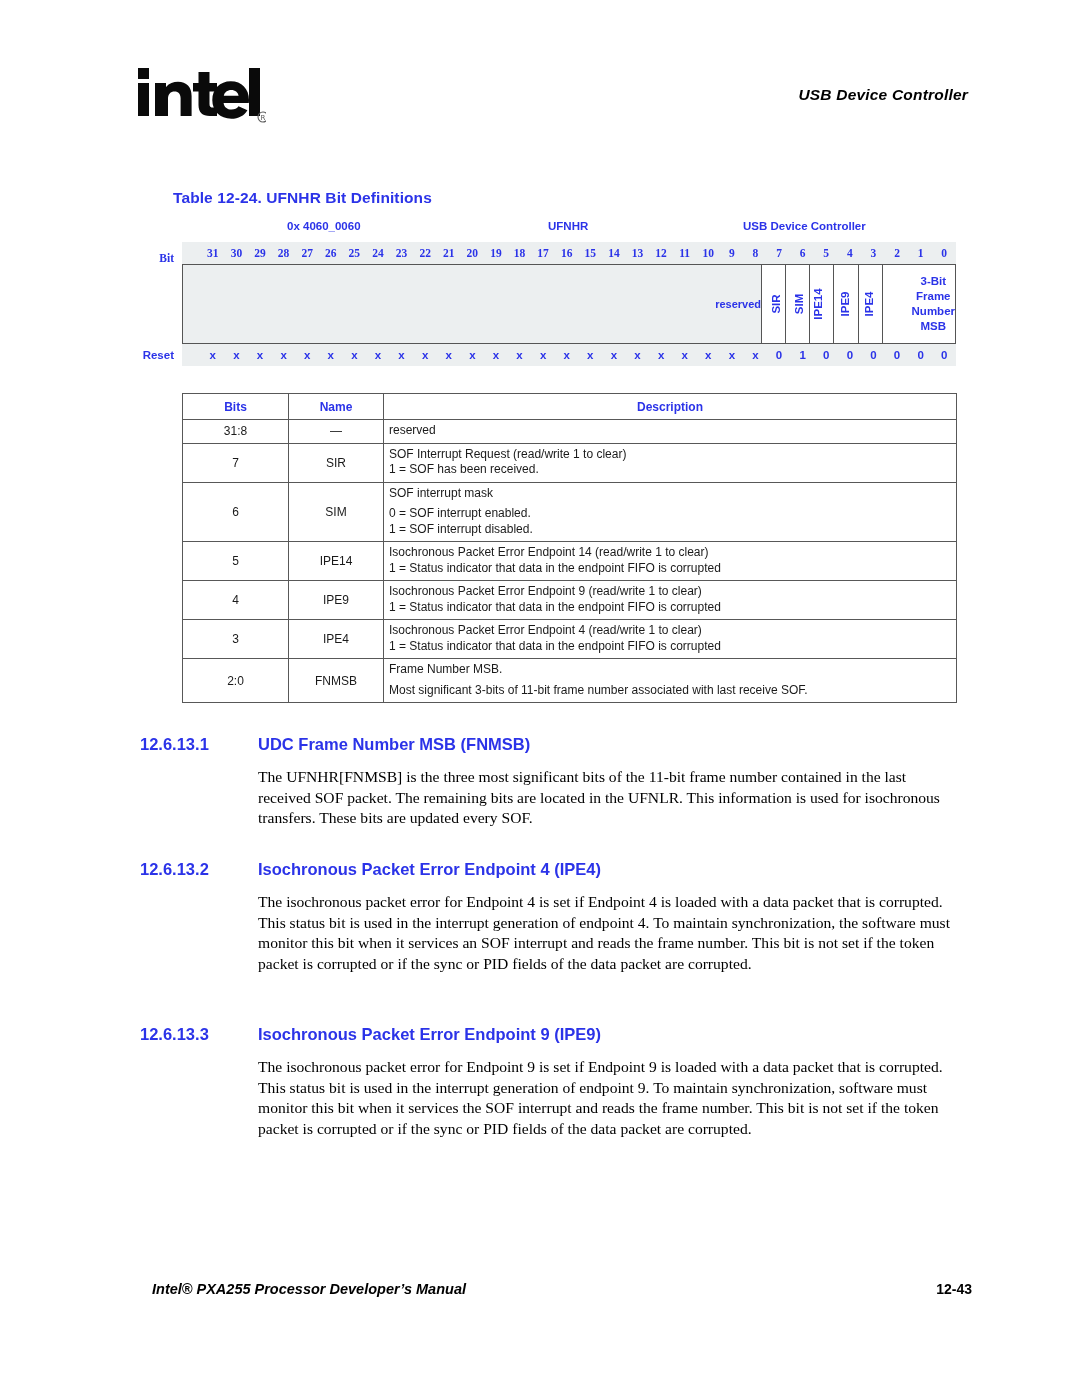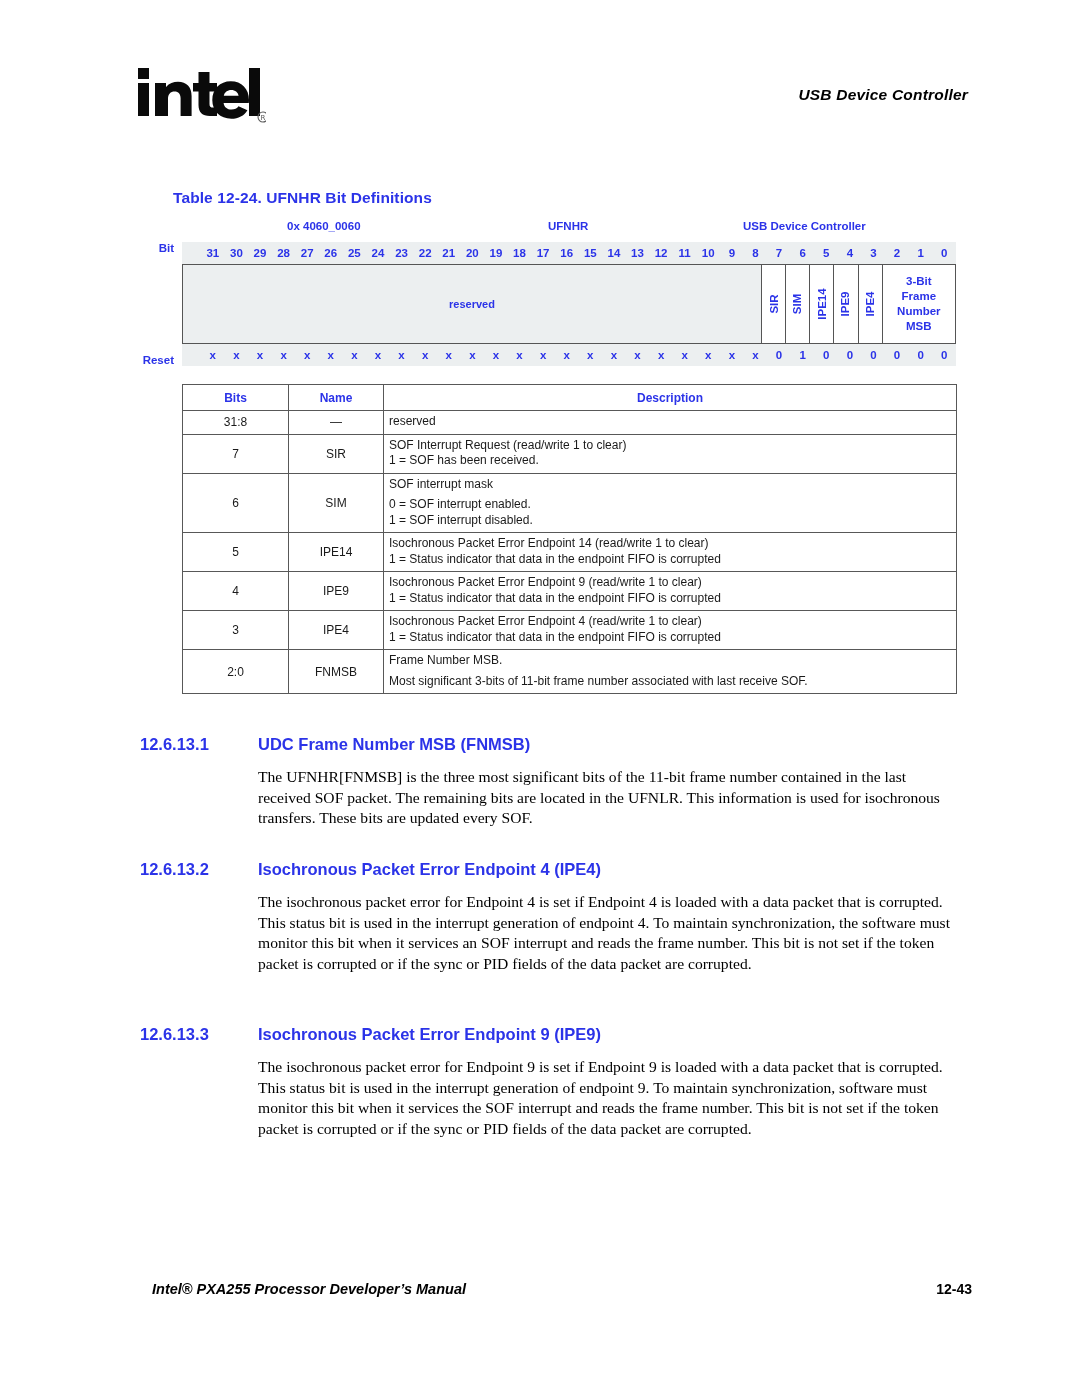--- a/index.html
+++ b/index.html
@@ -77,21 +77,22 @@
     white-space: nowrap;
   }
   .reg-meta .m-addr { left: 105px; }
   .reg-meta .m-name { left: 366px; }
   .reg-meta .m-unit { left: 561px; }
 
   .bitnum-row {
     position: relative;
     height: 22px;
     display: flex;
-    align-items: flex-start;
+    align-items: flex-end;
+    font-family: Liberation Serif, serif;
   }
   .rowlabel {
     width: 42px;
     text-align: right;
     padding-right: 8px;
     box-sizing: border-box;
     font-size: 11.5px;
     font-weight: bold;
     color: #2b33e8;
     flex: 0 0 42px;
@@ -123,21 +124,21 @@
     display: flex;
     border: 1.6px solid #555;
     box-sizing: border-box;
     background: #eceff0;
   }
   .field {
     border-right: 1.4px solid #555;
     box-sizing: border-box;
     display: flex;
     align-items: center;
-    justify-content: center;
+    justify-content: flex-end;
     font-size: 11px;
     font-weight: bold;
     color: #2b33e8;
     background: #eceff0;
     overflow: hidden;
   }
   .field:last-child { border-right: none; }
   .field.white { background: #ffffff; }
   .field .vert {
     transform: rotate(-90deg);
@@ -151,28 +152,28 @@
     line-height: 15px;
     font-size: 11.5px;
     font-weight: bold;
     color: #2b33e8;
   }
 
   .reset-row {
     position: relative;
     height: 22px;
     display: flex;
-    align-items: flex-end;
+    align-items: center;
   }
 
   
   .bitdef-table {
     position: absolute;
     left: 182px;
-    top: 384px;
+    top: 393px;
     width: 774px;
     border-collapse: collapse;
     table-layout: fixed;
   }
   .bitdef-table td, .bitdef-table th {
     border: 1.4px solid #585858;
     vertical-align: top;
     padding: 0;
   }
   .bitdef-table th {

